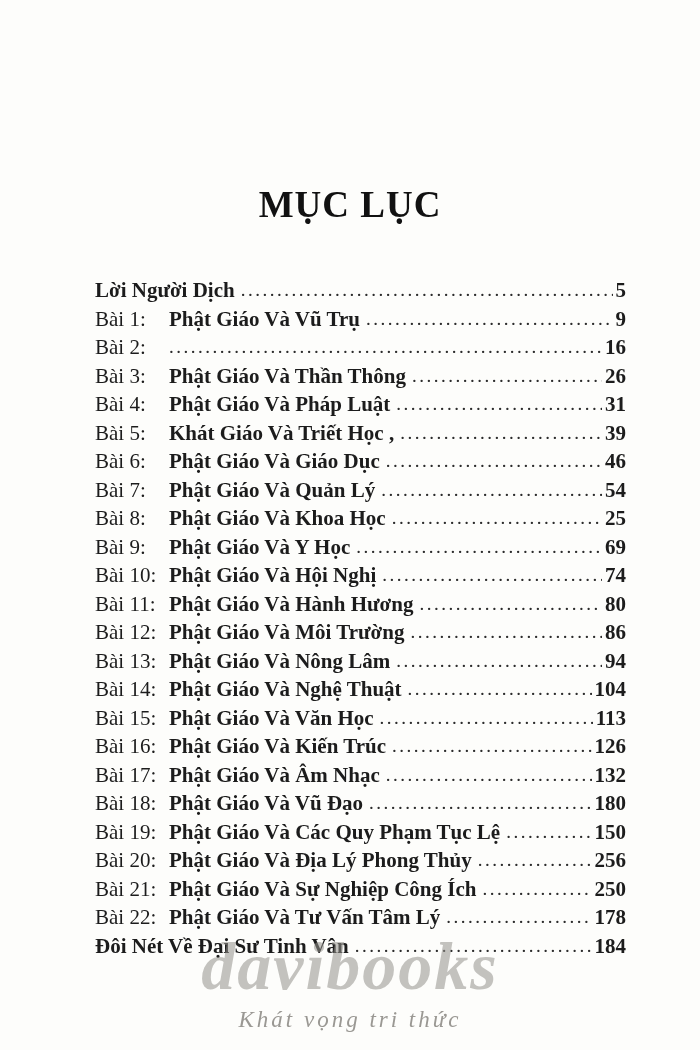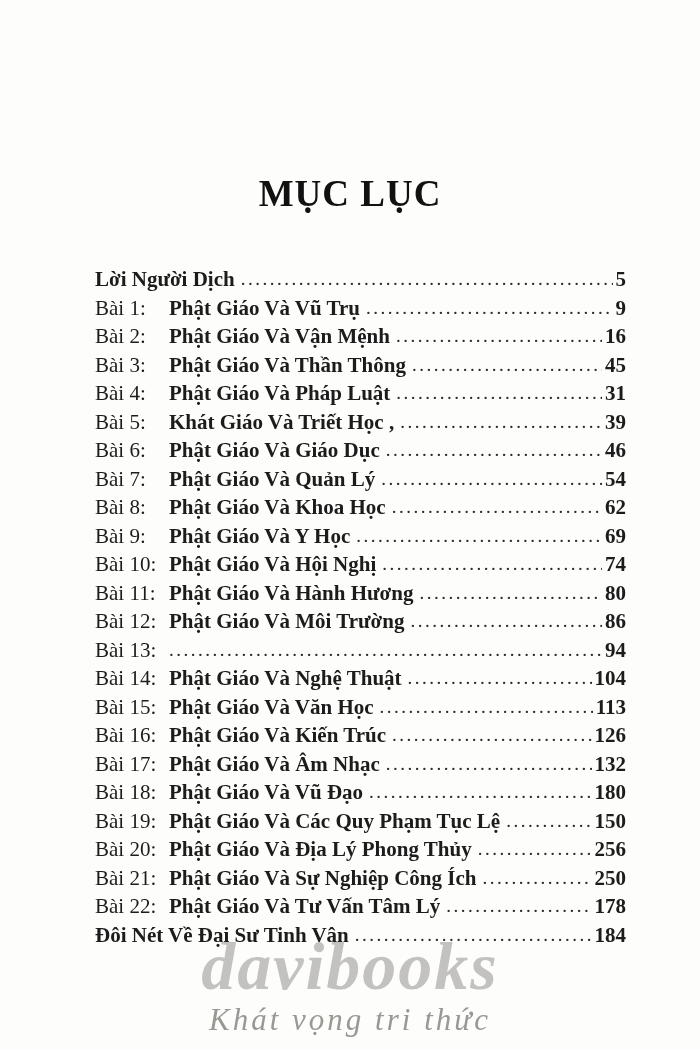--- a/index.html
+++ b/index.html
@@ -12,21 +12,21 @@
     width: 700px;
     height: 1050px;
     background: #fdfdfb;
     overflow: hidden;
     font-family: "Liberation Serif", "DejaVu Serif", serif;
     color: #1c1c1c;
     box-sizing: border-box;
     padding-top: 168px;
   }
   .title {
-    margin: 5px;
+    margin: 16px;
     text-align: center;
     font-size: 37px;
     line-height: 42px;
     font-weight: bold;
     letter-spacing: 1px;
     color: #111111;
   }
   .toc {
     margin: 50px 74px 0 95px;
   }
@@ -76,21 +76,21 @@
   }
   .wm-brand {
     font-size: 68px;
     line-height: 68px;
     font-weight: bold;
     letter-spacing: 2px;
     color: rgba(148, 146, 140, 0.55);
   }
   .wm-tagline {
     margin-top: 2px;
-    font-size: 31px;
+    font-size: 23px;
     line-height: 36px;
     letter-spacing: 3px;
     color: rgba(120, 118, 112, 0.75);
   }
 </style>
 </head>
 <body>
 
 <div class="page">
 
@@ -106,30 +106,29 @@
 
   <div class="toc-row">
     <span class="toc-label">Bài 1:</span>
     <span class="toc-title">Phật Giáo Và Vũ Trụ</span>
     <span class="toc-dots">................................................................................................................................................................</span>
     <span class="toc-page">9</span>
   </div>
 
   <div class="toc-row">
     <span class="toc-label">Bài 2:</span>
-    <span class="toc-title">Phật Giáo Và Vận Mệnh</span>
     <span class="toc-dots">................................................................................................................................................................</span>
     <span class="toc-page">16</span>
   </div>
 
   <div class="toc-row">
     <span class="toc-label">Bài 3:</span>
     <span class="toc-title">Phật Giáo Và Thần Thông</span>
     <span class="toc-dots">................................................................................................................................................................</span>
-    <span class="toc-page">45</span>
+    <span class="toc-page">26</span>
   </div>
 
   <div class="toc-row">
     <span class="toc-label">Bài 4:</span>
     <span class="toc-title">Phật Giáo Và Pháp Luật</span>
     <span class="toc-dots">................................................................................................................................................................</span>
     <span class="toc-page">31</span>
   </div>
 
   <div class="toc-row">
@@ -150,21 +149,21 @@
     <span class="toc-label">Bài 7:</span>
     <span class="toc-title">Phật Giáo Và Quản Lý</span>
     <span class="toc-dots">................................................................................................................................................................</span>
     <span class="toc-page">54</span>
   </div>
 
   <div class="toc-row">
     <span class="toc-label">Bài 8:</span>
     <span class="toc-title">Phật Giáo Và Khoa Học</span>
     <span class="toc-dots">................................................................................................................................................................</span>
-    <span class="toc-page">62</span>
+    <span class="toc-page">25</span>
   </div>
 
   <div class="toc-row">
     <span class="toc-label">Bài 9:</span>
     <span class="toc-title">Phật Giáo Và Y Học</span>
     <span class="toc-dots">................................................................................................................................................................</span>
     <span class="toc-page">69</span>
   </div>
 
   <div class="toc-row">
@@ -183,20 +182,21 @@
 
   <div class="toc-row">
     <span class="toc-label">Bài 12:</span>
     <span class="toc-title">Phật Giáo Và Môi Trường</span>
     <span class="toc-dots">................................................................................................................................................................</span>
     <span class="toc-page">86</span>
   </div>
 
   <div class="toc-row">
     <span class="toc-label">Bài 13:</span>
+    <span class="toc-title">Phật Giáo Và Nông Lâm</span>
     <span class="toc-dots">................................................................................................................................................................</span>
     <span class="toc-page">94</span>
   </div>
 
   <div class="toc-row">
     <span class="toc-label">Bài 14:</span>
     <span class="toc-title">Phật Giáo Và Nghệ Thuật</span>
     <span class="toc-dots">................................................................................................................................................................</span>
     <span class="toc-page">104</span>
   </div>

